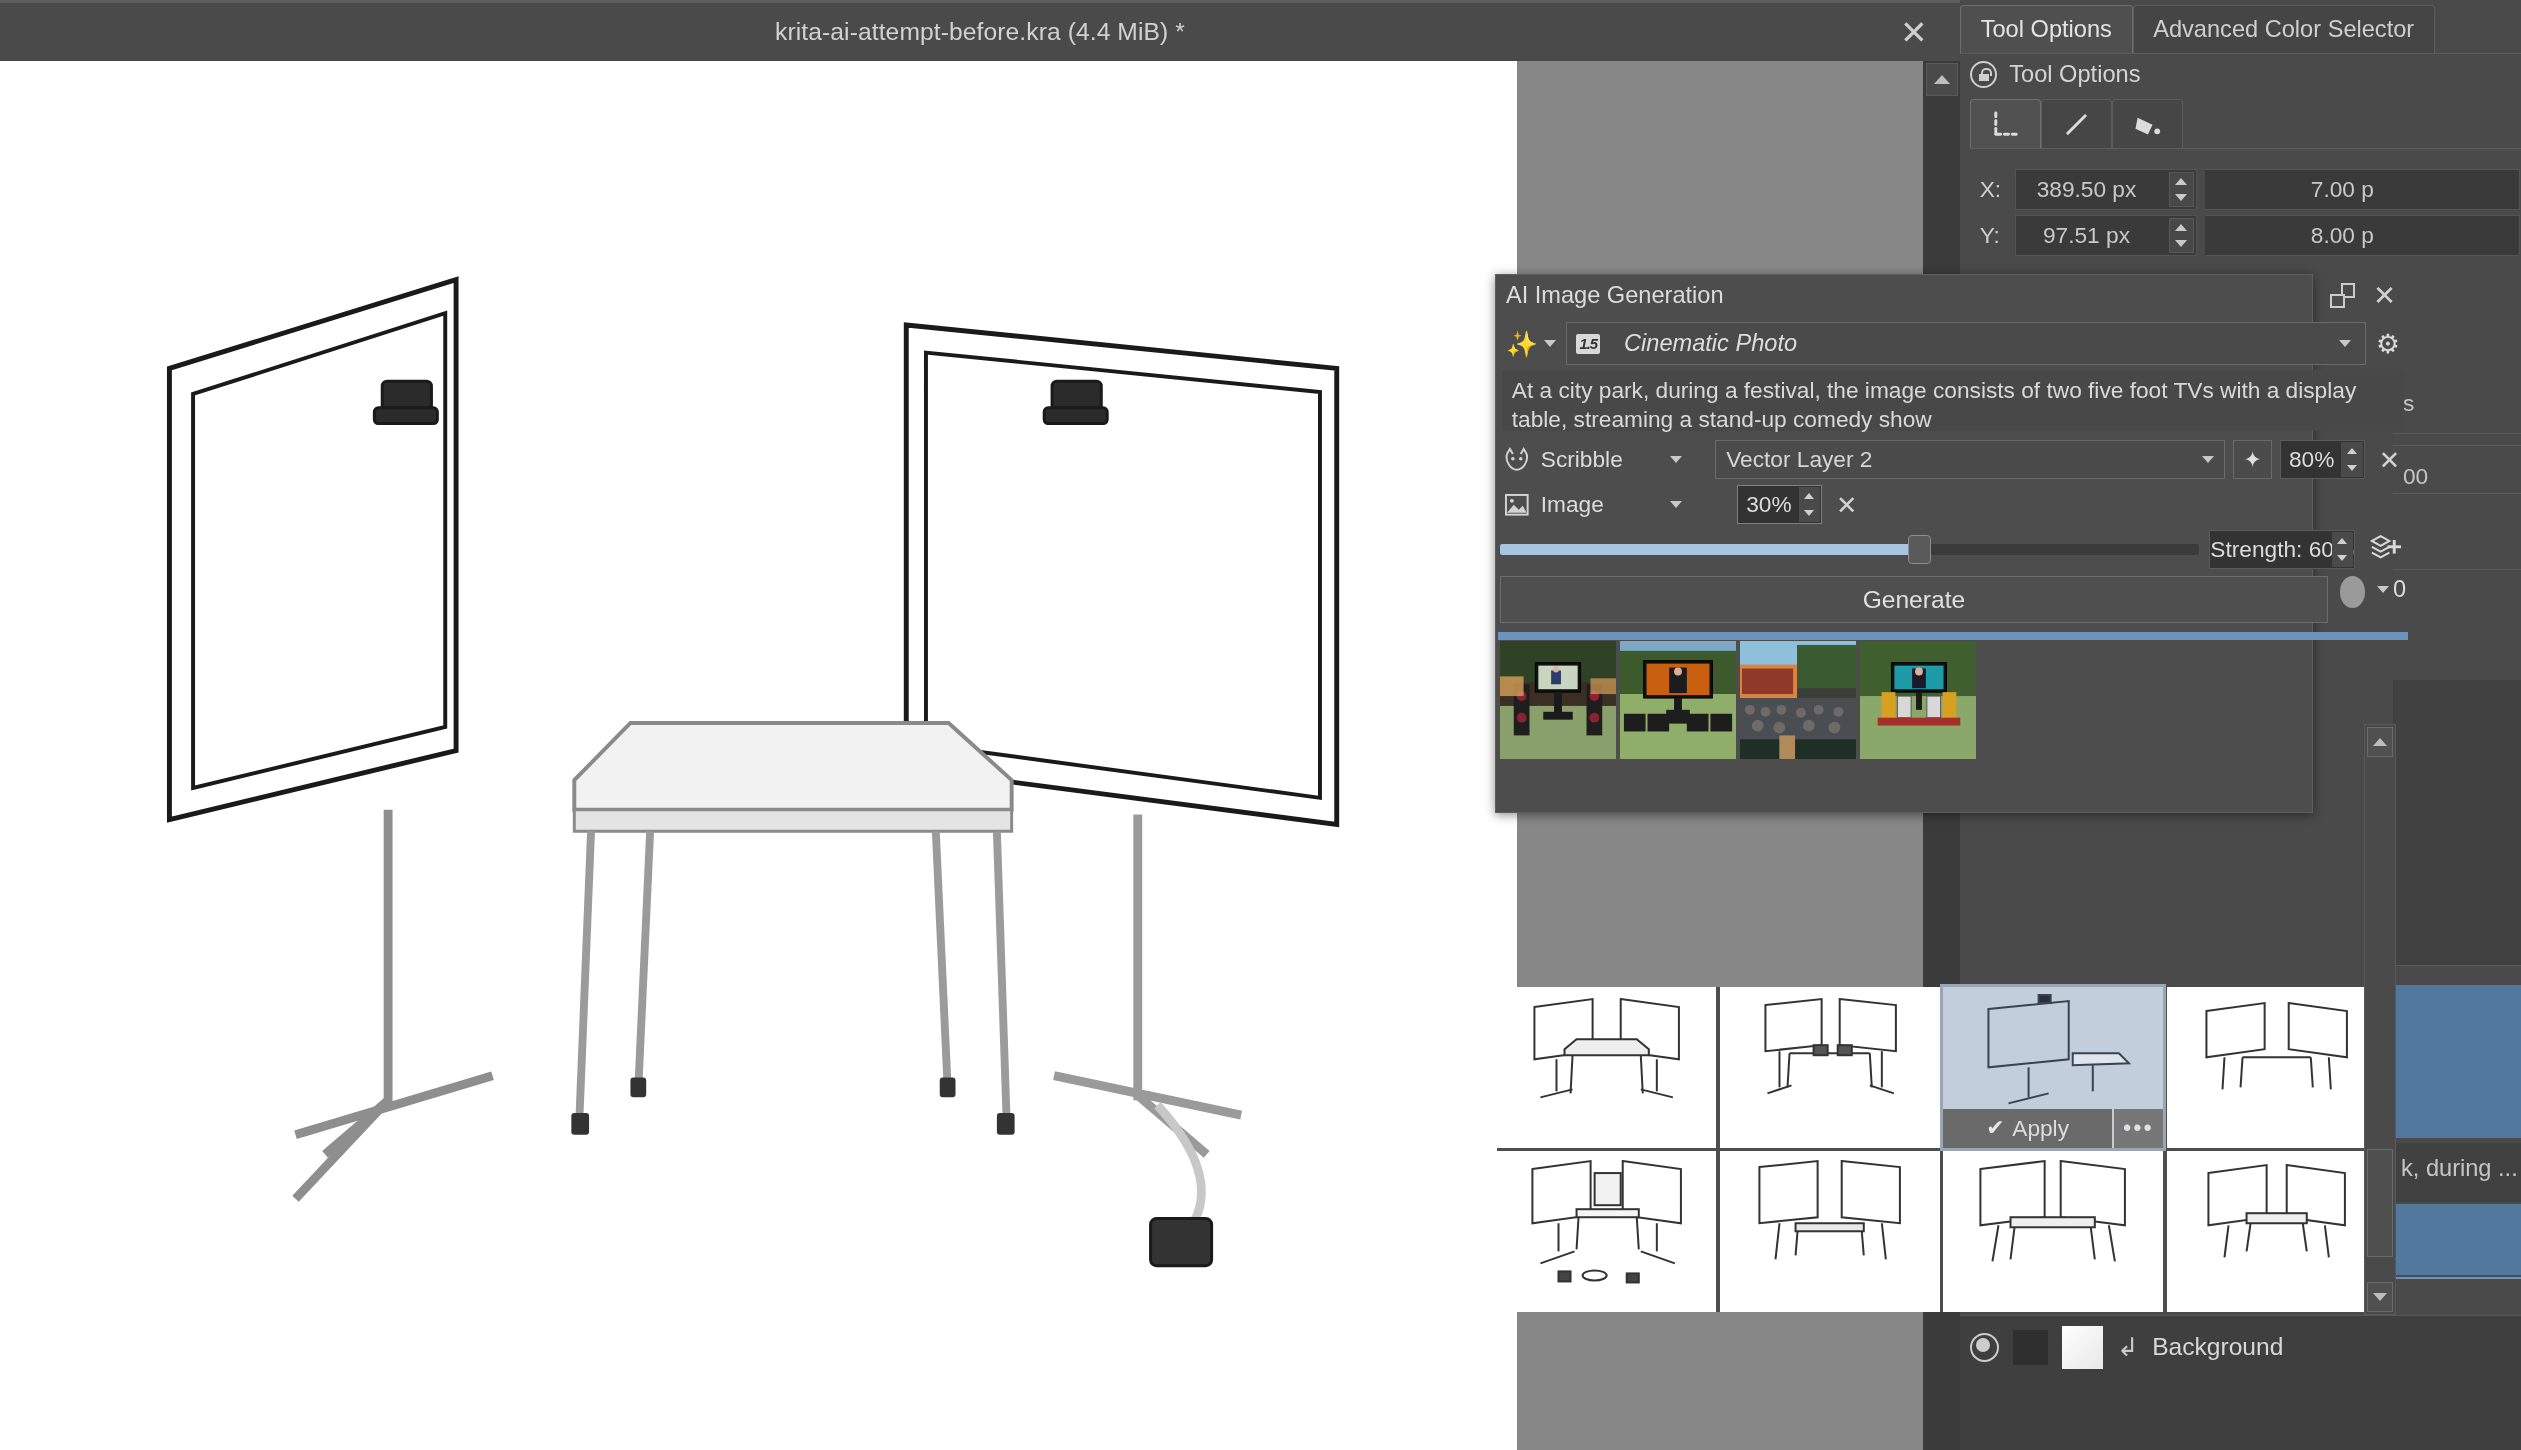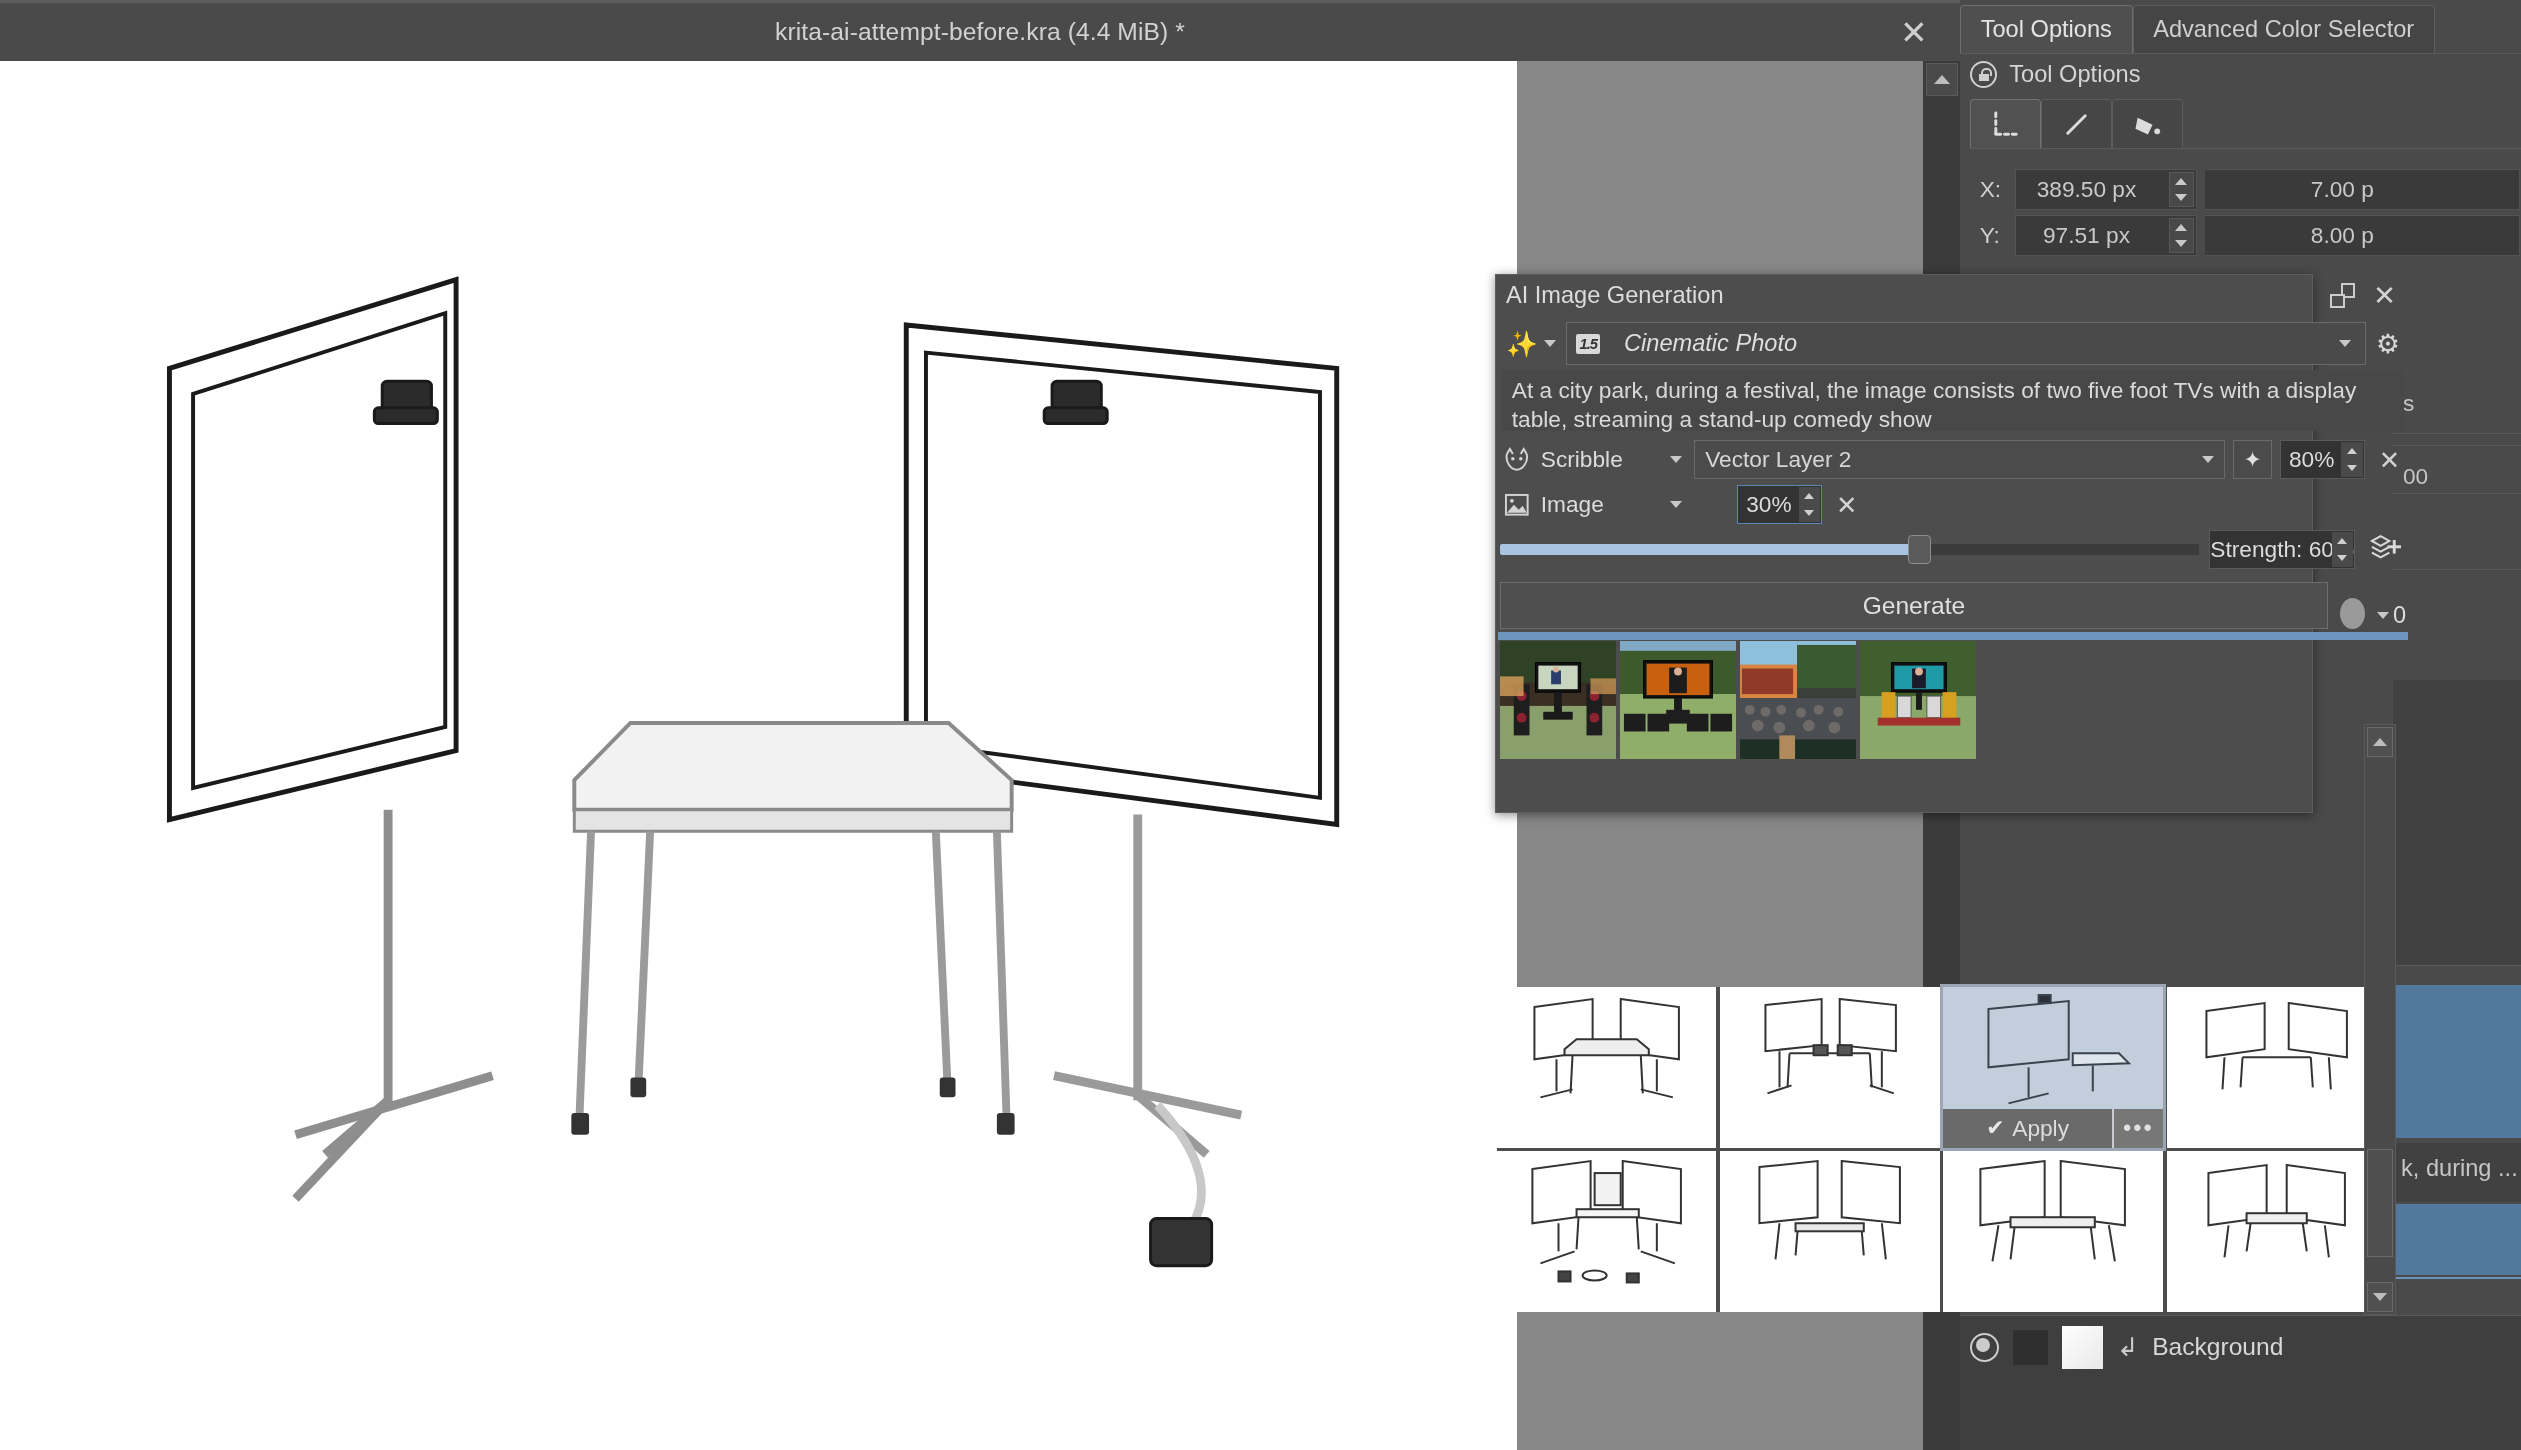--- a/index.html
+++ b/index.html
@@ -208,21 +208,21 @@
     display: flex; align-items: center; gap: 7.9px;
   }
   .ctrl-row.r1 { top: 162px; }
   .ctrl-row.r2 { top: 207px; }
   .ctrl-icon { width: 33px; height: 33px; display: flex; align-items: center; justify-content: center; color: #d3d3d3; }
   .ctrl-label { color: #dcdcdc; font-size: 22.7px; width: 116px; }
   .ctrl-caret { width: 21.7px; display: flex; justify-content: center; }
   .ctrl-combo {
     flex: 1; height: 39px; background: #4b4b4b; border: 1px solid #6a6a6a;
     display: flex; align-items: center; padding: 0 9.9px;
-    color: #d6d6d6; font-size: 22.7px; position: relative; overflow: hidden; white-space: nowrap;
+    color: #d6d6d6; font-size: 22.7px; position: relative; overflow: hidden; white-space: nowrap; margin-left: 21px;
   }
   .ctrl-combo .caret-down { position: absolute; right: 9.9px; }
   .sparkle-btn {
     width: 39px; height: 39px; border: 1px solid #6a6a6a; background: #4b4b4b;
     display: flex; align-items: center; justify-content: center; color: #e0e0e0; font-size: 21.7px;
   }
   .pct-spin {
     width: 85px; height: 39px; background: #333333; border: 1px solid #5a5a5a;
     display: flex; align-items: center; color: #dcdcdc; font-size: 22.7px; padding-left: 7.9px;
     position: relative;
@@ -248,21 +248,21 @@
   .strength-spin {
     width: 146px; height: 39px; background: #333333; border: 1px solid #5a5a5a;
     display: flex; align-items: center; justify-content: center;
     color: #dcdcdc; font-size: 22.7px; position: relative;
   }
   .strength-spin .arrows { position: absolute; right: 1px; top: 1px; bottom: 1px; width: 21.7px; background: #4a4a4a; display: flex; flex-direction: column; align-items: center; justify-content: space-around; }
   .strength-spin .arrows .up { width:0;height:0;border-left:5.9px solid transparent;border-right:5.9px solid transparent;border-bottom:6.9px solid #cfcfcf; }
   .strength-spin .arrows .dn { width:0;height:0;border-left:5.9px solid transparent;border-right:5.9px solid transparent;border-top:6.9px solid #cfcfcf; }
   .layers-add-icon { width: 41px; color: #dadada; font-size: 25.6px; text-align: center; }
 
-  .generate-row { position: absolute; left: 0; top: 301px; width: 914px; height: 53px; display: flex; align-items: flex-end; gap: 11.8px; padding: 0 3.9px; }
+  .generate-row { position: absolute; left: 0; top: 301px; width: 914px; height: 53px; display: flex; align-items: flex-start; gap: 11.8px; padding: 0 3.9px; }
   .generate-btn {
     flex: 1; height: 47px; background: #4f4f4f; border: 1px solid #6d6d6d;
     display: flex; align-items: center; justify-content: center;
     color: #e0e0e0; font-size: 24.6px;
   }
   .gen-dot { width: 25.6px; height: 31.5px; background: #9a9a9a; border-radius: 50%; }
   .gen-count { display: flex; align-items: center; gap: 3.9px; color: #dcdcdc; font-size: 23.6px; }
 
   .progress-bar { position: absolute; left: 2px; top: 357px; width: 910px; height: 7.9px; background: #6d94bc; }
 

